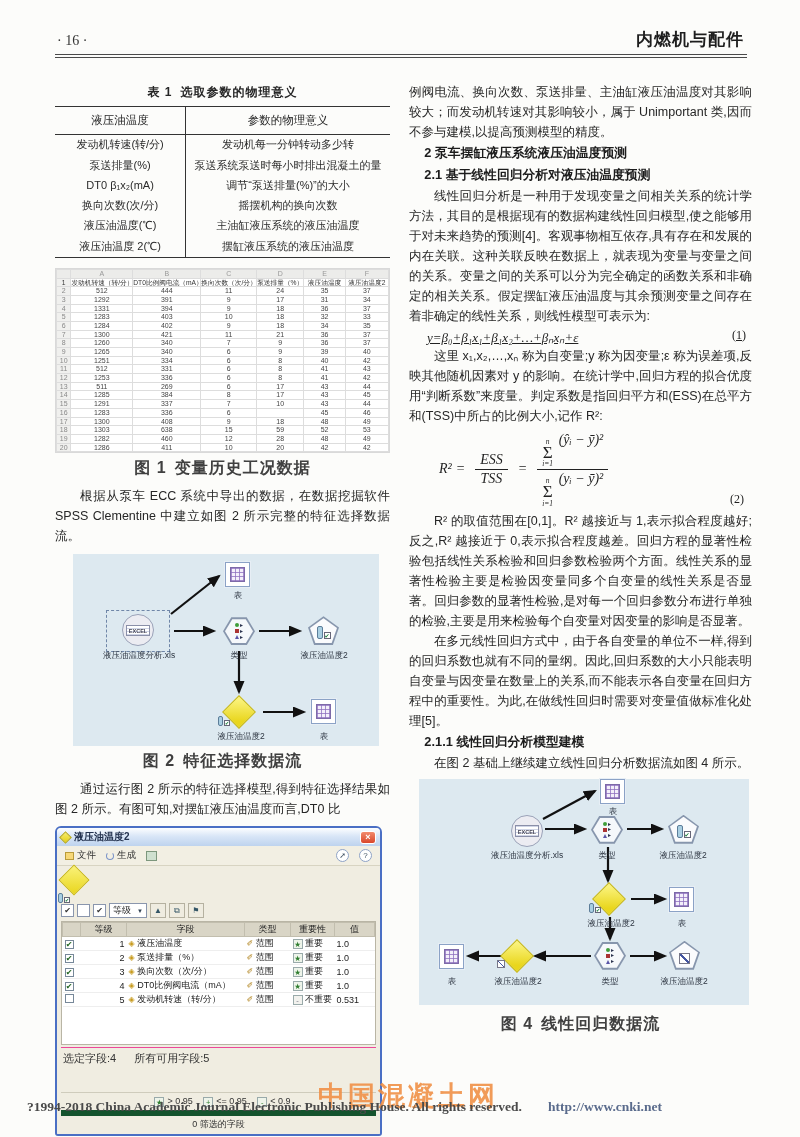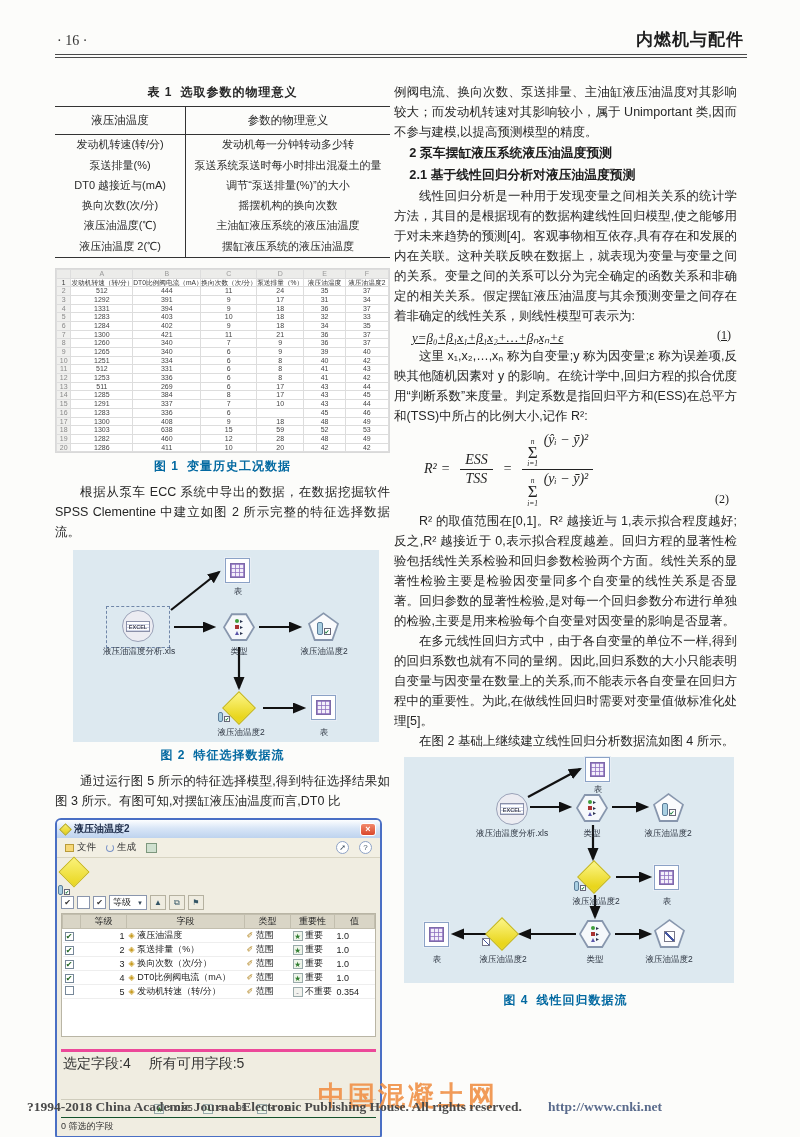--- a/index.html
+++ b/index.html
@@ -8,26 +8,26 @@
          font-family:"Liberation Sans", sans-serif; overflow:hidden; }
 
   
   .hdr-page { position:absolute; left:57px; top:33px; font-family:"Liberation Serif",serif; font-size:14px; color:#333; }
   .hdr-journal { position:absolute; right:56px; top:28px; font-size:17px; font-weight:bold; letter-spacing:1px; color:#1e1e1e; }
   .hdr-rule { position:absolute; left:55px; top:54px; width:692px; height:4px;
               border-top:1.6px solid #4a4a4a; border-bottom:1px solid #4a4a4a; }
 
   
   .col-left  { position:absolute; left:55px;  top:84px; width:335px; }
-  .col-right { position:absolute; left:394px; top:82px; width:343px; }
+  .col-right { position:absolute; left:409px; top:82px; width:343px; }
 
   .para { font-size:12.5px; line-height:1.6; text-align:justify; text-indent:2em; color:#262626; }
   .h-num { font-weight:bold; font-size:12.8px; line-height:1.7; padding-left:1.2em; color:#1c1c1c; }
 
-  .figcap { text-align:center; font-size:12px; font-weight:bold; letter-spacing:1px; color:#0369a1; margin:5px 0 7px 0; }
+  .figcap { text-align:center; font-size:16px; font-weight:bold; letter-spacing:1px; color:#404040; margin:5px 0 7px 0; }
   .figcap .pfx { margin-right:8px; }
 
   
   .t1cap { text-align:center; font-size:12px; font-weight:bold; letter-spacing:1px; margin-bottom:5px; }
   .t1cap .pfx { margin-right:8px; }
   table.t1 { width:100%; border-collapse:collapse; font-size:11px; color:#2a2a2a;
              border-top:1.6px solid #333; border-bottom:1.6px solid #333; }
   table.t1 th { font-weight:normal; font-size:11.5px; padding:6px 2px; border-bottom:1px solid #333; }
   table.t1 td { text-align:center; padding:2.2px 2px; line-height:1.45; }
   table.t1 th:first-child, table.t1 td:first-child { border-right:1px solid #333; width:39%; }
@@ -110,26 +110,26 @@
   table.fgrid th { background:#d9d5c6; border:1px solid #c2beae; font-weight:normal; font-size:9px; height:14px; padding:0 2px; }
   table.fgrid td { border-bottom:1px solid #eee; height:13px; padding:0 2px; white-space:nowrap; overflow:hidden; }
   .cb { display:inline-block; width:9px; height:9px; background:#fff; border:1px solid #789; font-size:8px; line-height:8px; text-align:center; color:#262; }
   .cb.checked::before { content:"✔"; }
   .gold { color:#c79a1c; font-size:8px; }
   .pencil { color:#b58a2a; font-size:8px; }
   .badge { display:inline-block; width:10px; height:10px; border:1px solid #9aa; background:#eef4ea; font-size:7.5px;
            line-height:9px; text-align:center; color:#2e7d2e; vertical-align:-1px; }
   .badge.gray { background:#f2f2ee; color:#778; }
   .rankcell { text-align:right; padding-right:4px; }
-  .statusline { font-size:14px; color:#333; padding:3px 2px 2px 2px; border-top:3px solid #ec4899; margin-top:12px; }
+  .statusline { font-size:11px; color:#333; padding:3px 2px 2px 2px; border-top:1px solid #ec4899; margin-top:2px; }
   .statusline span { margin-right:18px; }
   .legendbar { border-top:1px solid #cfccbc; padding:3px 0 3px 0; text-align:center; font-size:9px; color:#333;margin-top:24px; }
   .legendbar .lgbox { display:inline-block; width:10px; height:10px; border:1px solid #9aa; background:#eef4ea; font-size:7.5px;
                       line-height:9px; color:#2e7d2e; vertical-align:-1px; margin:0 3px 0 8px; }
-  .bottombar { border-top:1px solid #14532d; background:#f0ede1; font-size:9px; color:#333; padding:2px 0 3px 0; }
+  .bottombar { border-top:6px solid #14532d; background:#f0ede1; font-size:9px; color:#333; text-align:center; padding:2px 0 3px 0; }
 
   
   .formula1 { display:flex; align-items:flex-start; margin:2px 0 0 18px; font-family:"Liberation Serif",serif;
               font-size:13px; font-style:italic; color:#222;text-decoration:underline; }
   .formula1 .fnum { margin-left:auto; margin-right:6px; font-style:normal; font-size:12px; }
   .formula2 { display:flex; align-items:center; margin:6px 0 4px 30px; font-family:"Liberation Serif",serif;
               font-size:14px; font-style:italic; color:#1f1f1f; }
   .frac { display:inline-flex; flex-direction:column; align-items:center; margin:0 6px; }
   .frac .ftop { border-bottom:1.2px solid #222; padding:0 5px 1px 5px; }
   .frac .fbot { padding-top:1px; }
@@ -167,21 +167,21 @@
     <tbody>
         <tr>
           <td>发动机转速(转/分)</td>
           <td>发动机每一分钟转动多少转</td>
         </tr>
         <tr>
           <td>泵送排量(%)</td>
           <td>泵送系统泵送时每小时排出混凝土的量</td>
         </tr>
         <tr>
-          <td>DT0 越接近与(mA)</td>
+          <td>DT0 β₁x₂(mA)</td>
           <td>调节“泵送排量(%)”的大小</td>
         </tr>
         <tr>
           <td>换向次数(次/分)</td>
           <td>摇摆机构的换向次数</td>
         </tr>
         <tr>
           <td>液压油温度(℃)</td>
           <td>主油缸液压系统的液压油温度</td>
         </tr>
@@ -458,21 +458,21 @@
     <div class="dlabel" style="left:168px; top:177px;">液压油温度2</div>
     <div class="nicon icon-table" style="left:238px; top:145px;">
         <div class="grid"></div>
       </div>
     <div class="dlabel" style="left:251px; top:177px;">表</div>
   </div>
   <div class="figcap">
     <span class="pfx">图 2</span><span>特征选择数据流</span>
   </div>
 
-  <p class="para">通过运行图 5 所示的特征选择模型,得到特征选择结果如图 3 所示。有图可知,对摆缸液压油温度而言,DT0 比</p>
+  <p class="para">通过运行图 2 所示的特征选择模型,得到特征选择结果如图 2 所示。有图可知,对摆缸液压油温度而言,DT0 比</p>
 
   <div class="win" style="margin-top:7px; width:327px;">
     <div class="win-title">
       <span class="tdiam"></span>
       <span class="ttext">液压油温度2</span>
       <span class="btn-x">×</span>
     </div>
     <div class="win-menu">
       <span class="mi">
           <span class="fico"></span>
@@ -559,21 +559,21 @@
               <td><span class="pencil">✐</span> <span>范围</span></td>
               <td><span class="badge">★</span> <span>重要</span></td>
               <td>1.0</td>
             </tr>
             <tr>
               <td><span class="cb"></span></td>
               <td class="rankcell">5</td>
               <td><span class="gold">◈</span> <span>发动机转速（转/分）</span></td>
               <td><span class="pencil">✐</span> <span>范围</span></td>
               <td><span class="badge gray">-</span> <span>不重要</span></td>
-              <td>0.354</td>
+              <td>0.531</td>
             </tr>
           </tbody>
         </table>
       </div>
       <div class="statusline">
         <span>选定字段:4</span><span>所有可用字段:5</span>
       </div>
       <div class="legendbar">
         <span class="lgbox">★</span><span>&gt; 0.95</span>
         <span class="lgbox">+</span><span>&lt;= 0.95</span>
@@ -621,20 +621,21 @@
             <span class="lim">i=1</span>
           </span>
         <span>(yᵢ − ȳ)²</span>
       </span>
     </span>
     <span class="fnum">(2)</span>
   </div>
 
   <p class="para">R² 的取值范围在[0,1]。R² 越接近与 1,表示拟合程度越好;反之,R² 越接近于 0,表示拟合程度越差。回归方程的显著性检验包括线性关系检验和回归参数检验两个方面。线性关系的显著性检验主要是检验因变量同多个自变量的线性关系是否显著。回归参数的显著性检验,是对每一个回归参数分布进行单独的检验,主要是用来检验每个自变量对因变量的影响是否显著。</p>
   <p class="para">在多元线性回归方式中，由于各自变量的单位不一样,得到的回归系数也就有不同的量纲。因此,回归系数的大小只能表明自变量与因变量在数量上的关系,而不能表示各自变量在回归方程中的重要性。为此,在做线性回归时需要对变量值做标准化处理[5]。</p>
+  <div class="h-num">2.1.1 线性回归分析模型建模</div>
   <p class="para">在图 2 基础上继续建立线性回归分析数据流如图 4 所示。</p>
 
   <div class="diagram" style="margin:6px 0 0 10px; width:330px; height:226px;">
     <svg class="arrows" width="330" height="226">
       <defs>
           <marker id="ah4" markerWidth="7" markerHeight="7" refX="5" refY="2.5" orient="auto">
             <path d="M0,0 L6,2.5 L0,5 z" fill="#111"></path>
           </marker>
         </defs>
       <line x1="124" y1="40" x2="176" y2="12" stroke="#111" stroke-width="2.2" marker-end="url(#ah4)"></line>

